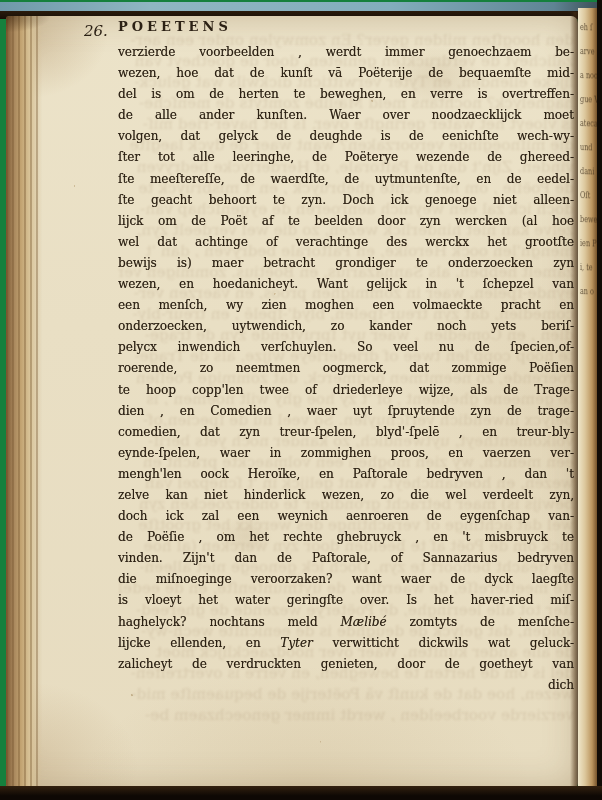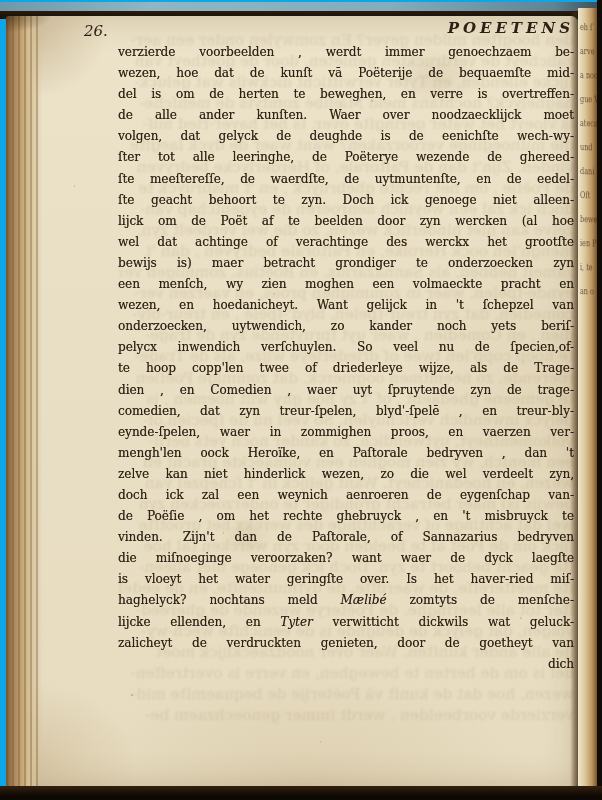--- a/index.html
+++ b/index.html
@@ -1,21 +1,21 @@
 <!DOCTYPE html>
 <html><head>
 <meta charset="utf-8">
 <style>
   html,body{margin:0;padding:0;}
   body{
     width:602px;height:800px;overflow:hidden;
     background:#17100a;
     font-family:"DejaVu Serif","Liberation Serif",serif;
   }
-  .photo{position:relative;width:602px;height:800px;background:#0ea5e9;}
+  .photo{position:relative;width:602px;height:800px;background:#15803d;}
 
   
   .band-blue{position:absolute;top:2px;left:0;width:100%;height:9px;
     background:linear-gradient(90deg,#6f99a9,#8fb6c2 25%,#83adbc 65%,#5f8494 92%,#3a4a50);}
   .band-top-dark{position:absolute;top:11px;left:0;width:100%;height:8px;
     background:linear-gradient(180deg,#2a1b0c,#170e06);}
   .bottom-dark{position:absolute;left:0;top:786px;width:602px;height:14px;
     background:linear-gradient(180deg,#33210f,#0e0804 70%);}
   .right-edge-dark{position:absolute;left:597px;top:0;width:5px;height:800px;background:#120c06;}
 
@@ -55,22 +55,22 @@
   
   .crease{position:absolute;left:570px;top:12px;width:9px;height:778px;
     background:linear-gradient(90deg, rgba(90,60,25,0), rgba(75,48,20,.5) 55%, rgba(45,28,11,.75));}
   .adjacent{position:absolute;left:578px;top:8px;width:20px;height:782px;overflow:hidden;
     background:linear-gradient(90deg,#efe6ca,#dcc79c 35%,#bb955f 70%,#77542c 95%,#4a3115);}
   .adjacent .frag{display:block;margin:14px 0 0 2px;color:#3a2a17;font-size:9px;line-height:10px;
     transform:scaleX(.72) rotate(1.5deg);transform-origin:left;filter:blur(.45px);opacity:.75;white-space:nowrap;}
 
   
   .page-number{position:absolute;top:6px;left:78px;font-style:italic;font-size:15px;color:#2c2115;}
-  .running-title{position:absolute;top:3px;left:112px;width:456px;text-align:right;
-    font-style:italic;font-weight:bold;font-size:15px;letter-spacing:4px;color:#2c2115;}
+  .running-title{position:absolute;top:3px;left:112px;width:456px;text-align:left;
+    font-weight:bold;font-size:13px;letter-spacing:4px;color:#2c2115;}
 
   
   .text-block{position:absolute;left:112px;top:26px;width:456px;color:#2b2013;font-size:12px;z-index:2;}
   .text-block .line{height:21.1px;line-height:21.1px;text-align:justify;text-align-last:justify;
     text-shadow:.2px .2px .4px rgba(43,32,19,.55);white-space:normal;overflow:visible;}
   .catchword-line{height:21.1px;line-height:21.1px;text-align:right;
     text-shadow:.2px .2px .4px rgba(43,32,19,.55);}
 
   
   .bleed{position:absolute;left:112px;top:14px;width:456px;color:#6f4c2a;font-size:15.3px;
@@ -132,24 +132,25 @@
         <div class="line">wezen, hoe dat de kunſt vā Poëterije de bequaemſte mid-</div>
         <div class="line">del is om de herten te beweghen, en verre is overtreffen-</div>
         <div class="line">de alle ander kunſten. Waer over noodzaecklijck moet</div>
         <div class="line">volgen, dat gelyck de deughde is de eenichſte wech-wy-</div>
         <div class="line">ſter tot alle leeringhe, de Poëterye wezende de ghereed-</div>
         <div class="line">ſte meeſtereſſe, de waerdſte, de uytmuntenſte, en de eedel-</div>
         <div class="line">ſte geacht behoort te zyn. Doch ick genoege niet alleen-</div>
         <div class="line">lijck om de Poët af te beelden door zyn wercken (al hoe</div>
         <div class="line">wel dat achtinge of verachtinge des werckx het grootſte</div>
         <div class="line">bewijs is) maer betracht grondiger te onderzoecken zyn</div>
+        <div class="line">wezen, en hoedanicheyt. Want gelijck in 't ſchepzel van</div>
         <div class="line">een menſch, wy zien moghen een volmaeckte pracht en</div>
-        <div class="line">wezen, en hoedanicheyt. Want gelijck in 't ſchepzel van</div>
         <div class="line">onderzoecken, uytwendich, zo kander noch yets beriſ-</div>
         <div class="line">pelycx inwendich verſchuylen. So veel nu de ſpecien,of-</div>
+        <div class="line">roerende, zo neemtmen oogmerck, dat zommige Poëſien</div>
         <div class="line">te hoop copp'len twee of driederleye wijze, als de Trage-</div>
         <div class="line">dien , en Comedien , waer uyt ſpruytende zyn de trage-</div>
         <div class="line">comedien, dat zyn treur-ſpelen, blyd'-ſpelē , en treur-bly-</div>
         <div class="line">eynde-ſpelen, waer in zommighen proos, en vaerzen ver-</div>
         <div class="line">mengh'len oock Heroïke, en Paſtorale bedryven , dan 't</div>
         <div class="line">zelve kan niet hinderlick wezen, zo die wel verdeelt zyn,</div>
         <div class="line">doch ick zal een weynich aenroeren de eygenſchap van-</div>
         <div class="line">de Poëſie , om het rechte ghebruyck , en 't misbruyck te</div>
         <div class="line">vinden. Zijn't dan de Paſtorale, of Sannazarius bedryven</div>
         <div class="line">die miſnoeginge veroorzaken? want waer de dyck laegſte</div>

